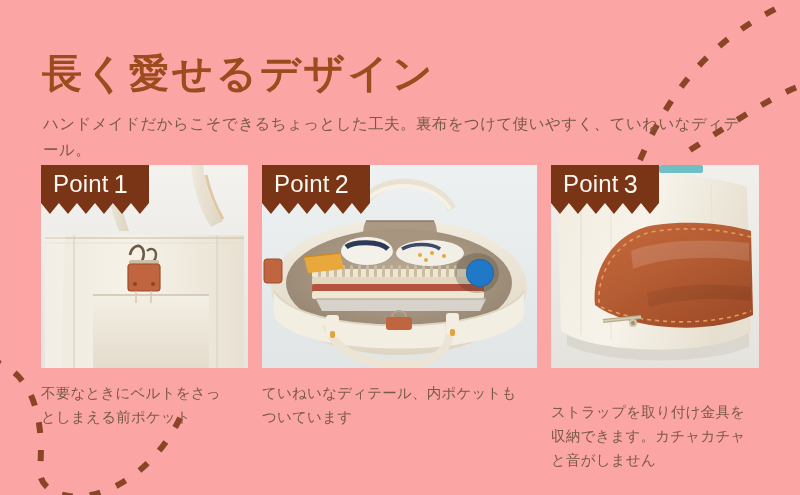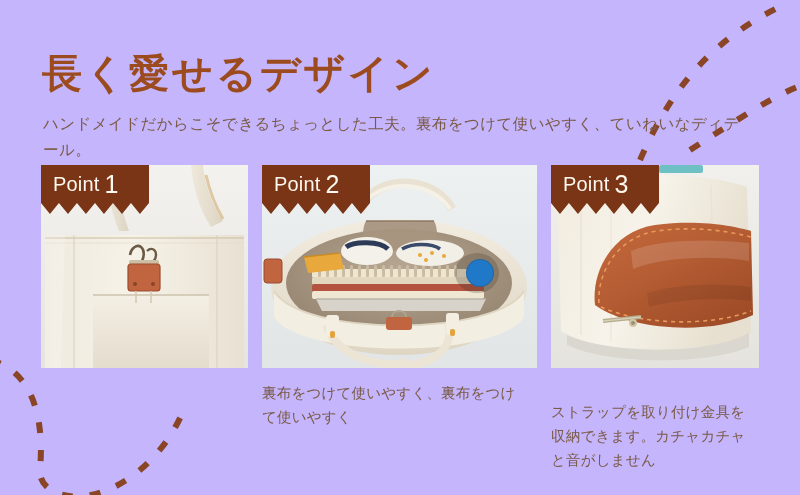--- a/index.html
+++ b/index.html
@@ -12,21 +12,21 @@
     overflow: hidden;
     background: #f7f3e9;
     font-family: "Liberation Sans", sans-serif;
     position: relative;
   }
 
   #page {
     position: relative;
     width: 800px;
     height: 495px;
-    background: #c4b5fd;
+    background: #fca5a5;
     overflow: hidden;
   }
 
   
   .deco-layer {
     position: absolute;
     left: 0; top: 0;
     width: 800px; height: 495px;
     pointer-events: none;
     z-index: 0;
@@ -119,21 +119,21 @@
       100% 0%,
       91.6% 100%, 83.3% 0%,
       75% 100%, 66.6% 0%,
       58.3% 100%, 50% 0%,
       41.6% 100%, 33.3% 0%,
       25% 100%, 16.6% 0%,
       8.3% 100%, 0% 0%);
   }
   .banner-label {
     color: #fdf8ef;
-    font-size: 20px;
+    font-size: 24px;
     letter-spacing: 0.2px;
     font-family: "Liberation Sans", sans-serif;
     line-height: 1;
   }
   .banner-num {
     color: #fdf8ef;
     font-size: 25px;
     margin-left: 5px;
     line-height: 1;
     font-family: "Liberation Sans", sans-serif;
@@ -215,20 +215,21 @@
           <circle cx="112" cy="119" r="2" fill="#8c4427"></circle>
           <path d="M 95 126 L 95 138 M 110 126 L 110 138" stroke="#d6cab4" stroke-width="2" opacity="0.8"></path>
 
           <path d="M 4 70 L 24 70 L 20 203 L 4 203 Z" fill="#ffffff" opacity="0.22"></path>
         </svg>
         <div class="banner">
           <span class="banner-label">Point</span>
           <span class="banner-num">1</span>
         </div>
       </div>
+      <p class="caption">不要なときにベルトをさっとしまえる前ポケット</p>
     </div>
 
     <div class="card card-2">
       <div class="photo">
         <svg viewBox="0 0 275 203" preserveAspectRatio="none" width="275" height="203">
           <defs>
             <linearGradient id="g2bg" x1="0" y1="0" x2="0" y2="1">
               <stop offset="0" stop-color="#eef1f2"></stop>
               <stop offset="1" stop-color="#e2e5e6"></stop>
             </linearGradient>
@@ -317,21 +318,21 @@
           <path d="M 130 152 C 130 144 144 144 144 152" stroke="#b0a48c" stroke-width="2" fill="none"></path>
 
           <rect x="2" y="94" width="18" height="24" rx="3" fill="#c0653f"></rect>
           <rect x="2" y="94" width="18" height="24" rx="3" fill="none" stroke="#9b4c2c" stroke-width="1"></rect>
         </svg>
         <div class="banner">
           <span class="banner-label">Point</span>
           <span class="banner-num">2</span>
         </div>
       </div>
-      <p class="caption">裏布をつけて使いやすく、裏布をつけて使いやすく</p>
+      <p class="caption">ていねいなディテール、内ポケットもついています</p>
     </div>
 
     <div class="card card-3">
       <div class="photo">
         <svg viewBox="0 0 208 203" preserveAspectRatio="none" width="208" height="203">
           <defs>
             <linearGradient id="g3bg" x1="0" y1="0" x2="0" y2="1">
               <stop offset="0" stop-color="#f1f0ec"></stop>
               <stop offset="1" stop-color="#e4e3de"></stop>
             </linearGradient>

